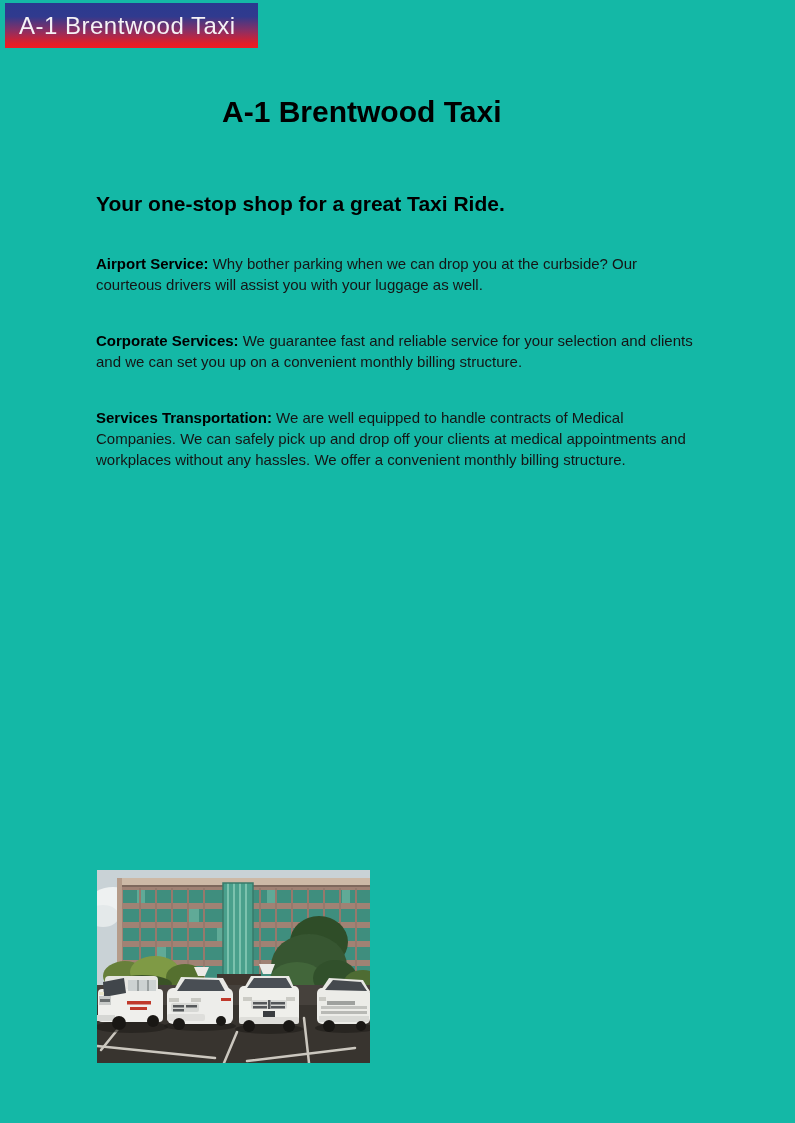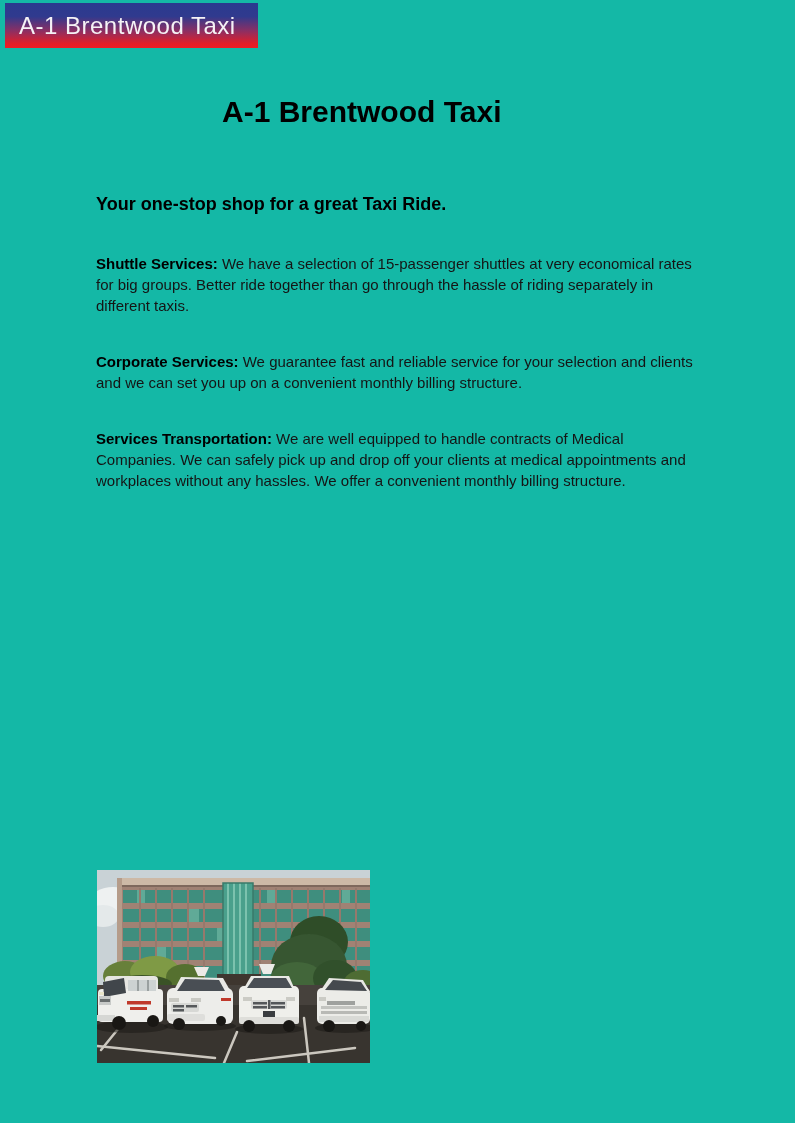--- a/index.html
+++ b/index.html
@@ -35,21 +35,21 @@
     font-size: 30px;
     font-weight: 700;
     color: #000;
     line-height: 36px;
     white-space: nowrap;
   }
   .tagline {
     position: absolute;
     left: 96px; top: 192px;
     margin: 0;
-    font-size: 18px;
+    font-size: 21px;
     font-weight: 700;
     color: #000;
     line-height: 24px;
     white-space: nowrap;
   }
   .services {
     position: absolute;
     left: 96px; top: 253px;
     width: 602px;
     font-size: 15px;
@@ -72,21 +72,21 @@
 
   <div class="logo">
     <span>A-1 Brentwood Taxi</span>
   </div>
 
   <h1 class="title">A-1 Brentwood Taxi</h1>
 
   <h2 class="tagline">Your one-stop shop for a great Taxi Ride.</h2>
 
   <div class="services">
-    <p><strong>Shuttle Services:</strong><span> We have a selection of 15-passenger shuttles at very economical rates for big groups. Better ride together than go through the hassle of riding separately in different taxis.</span></p>
+    <p><strong>Airport Service:</strong><span> Why bother parking when we can drop you at the curbside? Our courteous drivers will assist you with your luggage as well.</span></p>
     <p><strong>Corporate Services:</strong><span> We guarantee fast and reliable service for your selection and clients and we can set you up on a convenient monthly billing structure.</span></p>
     <p><strong>Services Transportation:</strong><span> We are well equipped to handle contracts of Medical Companies. We can safely pick up and drop off your clients at medical appointments and workplaces without any hassles. We offer a convenient monthly billing structure.</span></p>
   </div>
 
   <svg class="photo" viewBox="0 0 273 193" aria-hidden="true">
 
     <g>
       <rect x="0" y="0" width="273" height="130" fill="#c9d2d6"></rect>
       <ellipse cx="16" cy="30" rx="22" ry="13" fill="#eef1f1"></ellipse>
       <ellipse cx="6" cy="46" rx="16" ry="11" fill="#e4e9ea"></ellipse>

